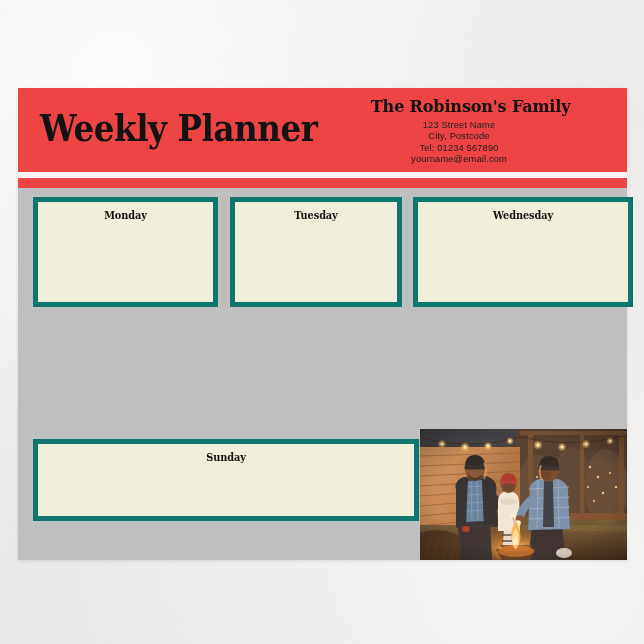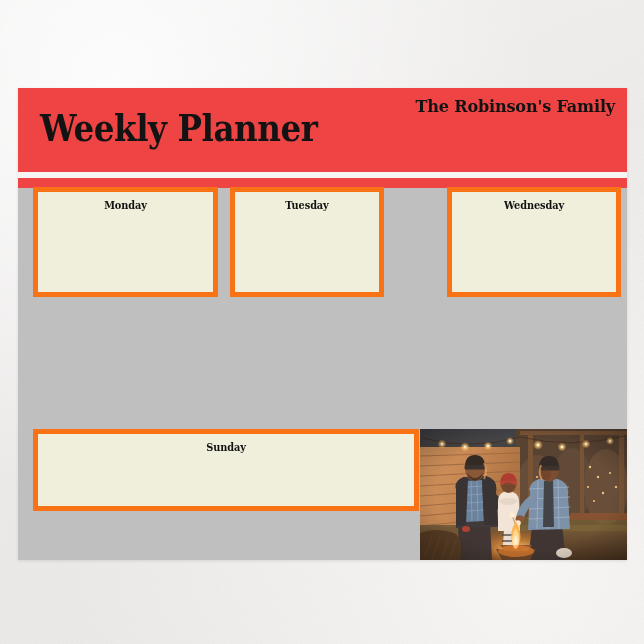--- a/index.html
+++ b/index.html
@@ -71,23 +71,23 @@
     line-height: 46px;
     letter-spacing: -0.5px;
     color: #131313;
     transform: scaleX(0.88);
     transform-origin: left center;
     white-space: nowrap;
   }
 
   #contact-block {
     position: absolute;
-    right: 12px;
+    right: 23px;
     top: 7px;
-    text-align: right;
+    text-align: center;
     width: 290px;
   }
   #family-name {
     font-family: "DejaVu Serif", "Liberation Serif", serif;
     font-weight: 700;
     font-size: 17.5px;
     line-height: 22px;
     letter-spacing: -0.2px;
     color: #121212;
     transform: scaleX(0.92);
@@ -108,23 +108,24 @@
   #grid-body {
     position: absolute;
     left: 0;
     top: 90px;
     width: 609px;
     height: 382px;
   }
 
   .day-card {
     position: absolute;
-    background: #f97316;
+    background: #0f766e;
     padding: 5px;
     box-sizing: border-box;
+    margin-top: 10px;
   }
   .day-card-inner {
     width: 100%;
     height: 100%;
     background: #f0efdc;
     position: relative;
   }
   .day-label {
     position: absolute;
     top: 7px;
@@ -134,22 +135,22 @@
     font-family: "DejaVu Serif", "Liberation Serif", serif;
     font-weight: 700;
     font-size: 10.5px;
     letter-spacing: -0.1px;
     color: #121212;
     transform: scaleX(0.93);
   }
 
   
   .col-1 { left: 15px;  width: 185px; }
-  .col-2 { left: 212px; width: 154px; }
-  .col-3 { left: 429px; width: 174px; }
+  .col-2 { left: 212px; width: 172px; }
+  .col-3 { left: 395px; width: 220px; }
   .row-1 { top: 9px;   height: 110px; }
   .row-2 { top: 130px; height: 110px; }
 
   
   #card-sunday {
     left: 15px;
     top: 251px;
     width: 386px;
     height: 82px;
   }
@@ -171,20 +172,26 @@
 
 <div id="backdrop"></div>
 
 <div id="sheet">
 
   <div id="header-band">
     <div id="planner-title">Weekly Planner</div>
 
     <div id="contact-block">
       <div id="family-name">The Robinson's Family</div>
+      <div id="contact-lines">
+        <div class="contact-line">123 Street Name</div>
+        <div class="contact-line">City, Postcode</div>
+        <div class="contact-line">Tel: 01234 567890</div>
+        <div class="contact-line">yourname@email.com</div>
+      </div>
     </div>
   </div>
   <div id="header-divider"></div>
 
   <div id="grid-body">
 
     <div class="day-card row-1 col-1">
       <div class="day-card-inner">
         <div class="day-label">Monday</div>
       </div>

